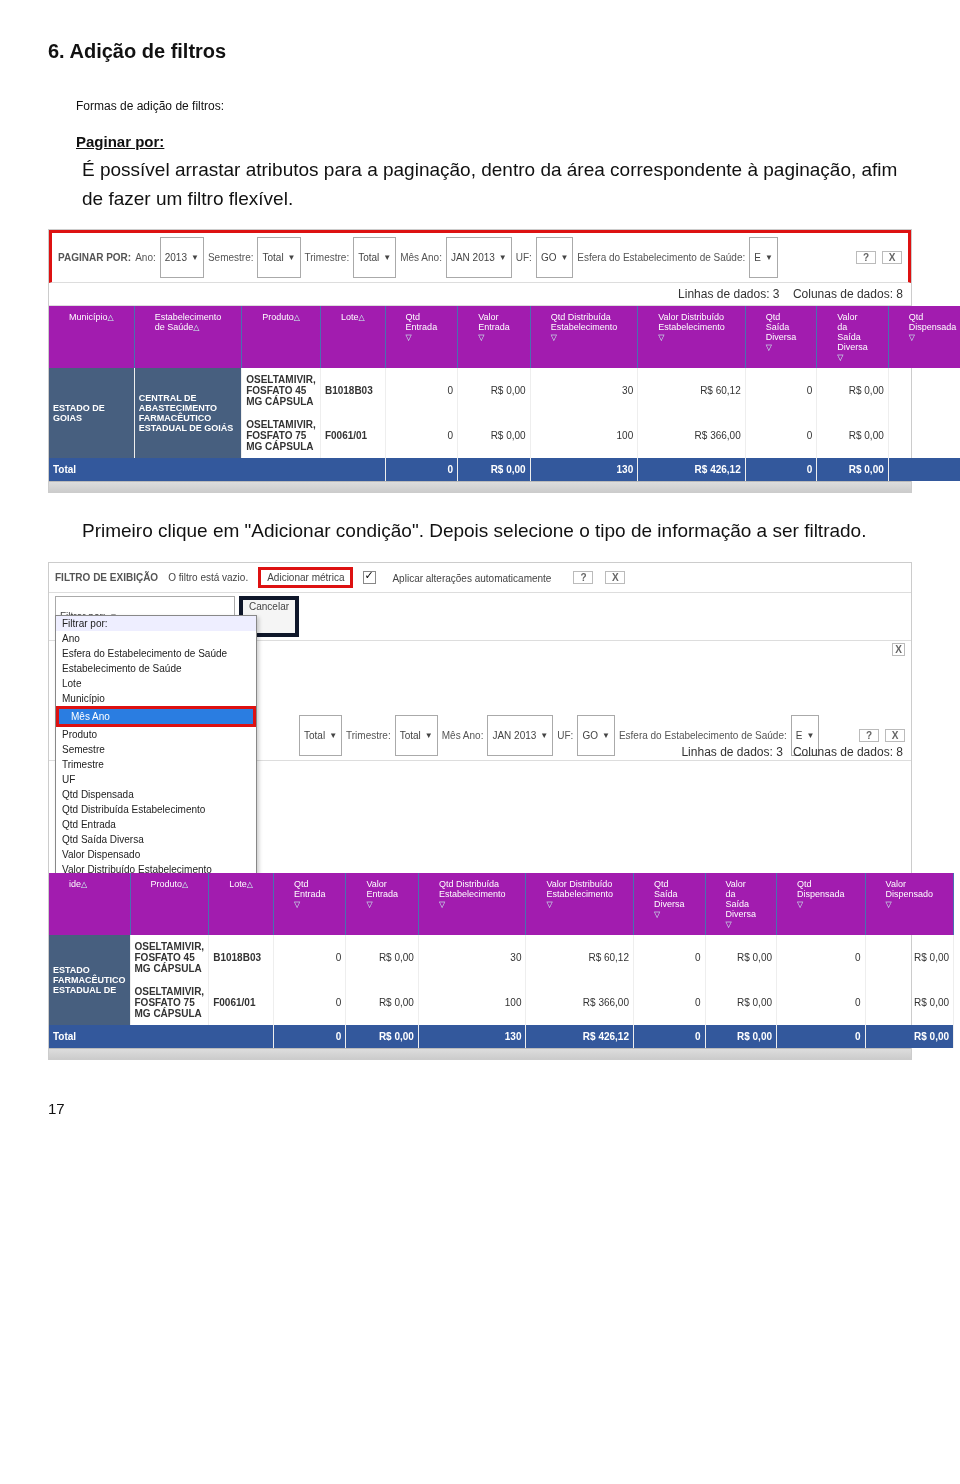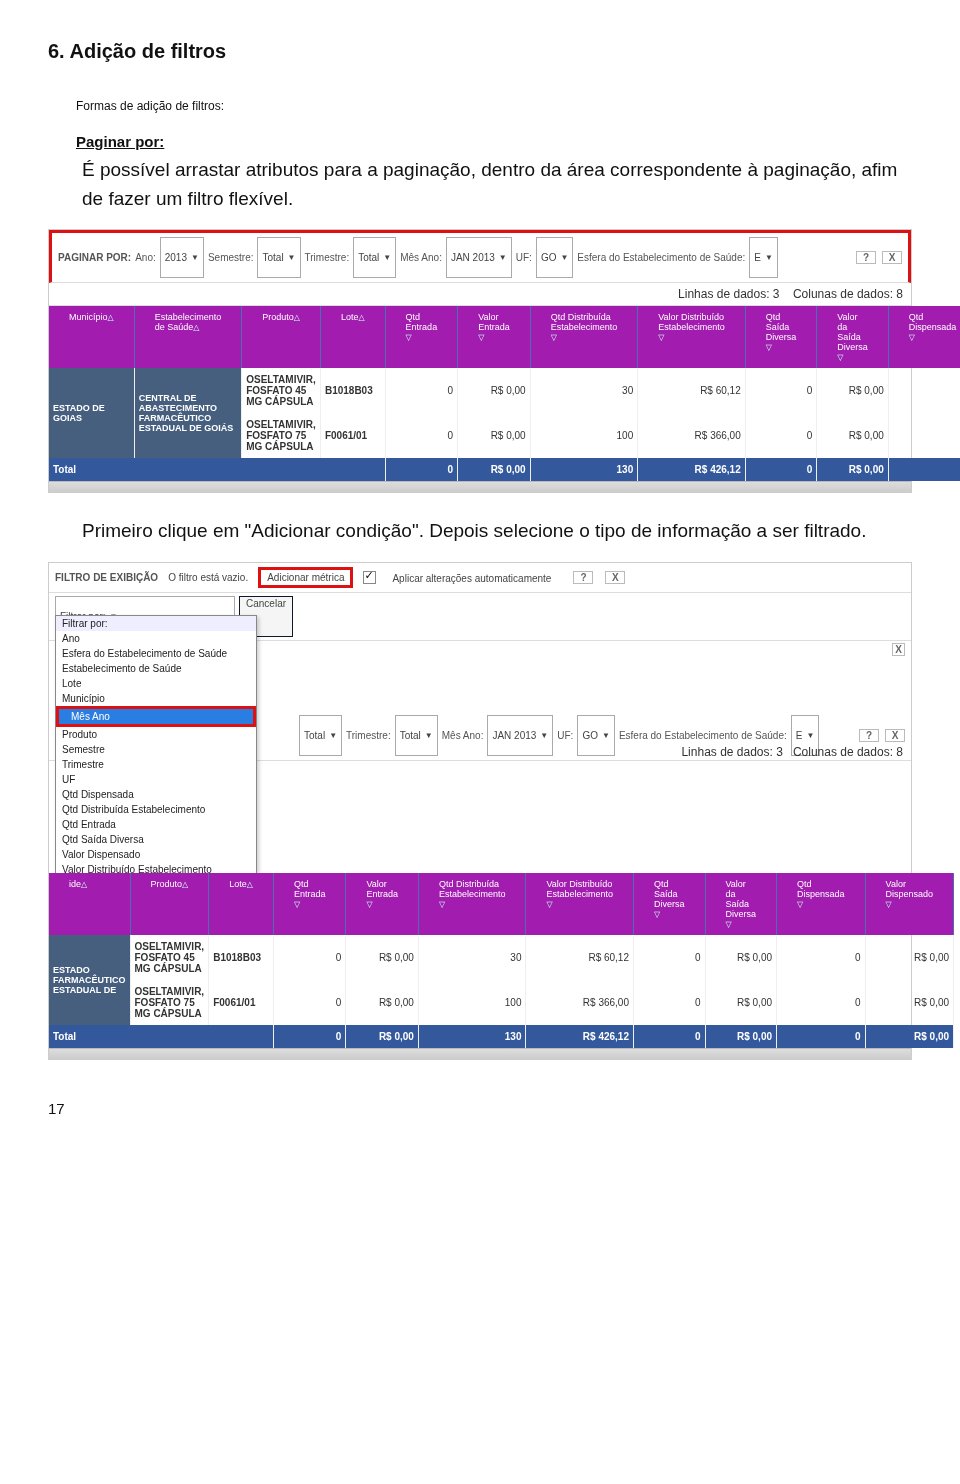--- a/index.html
+++ b/index.html
@@ -34,21 +34,21 @@
   .chk { display:inline-flex; align-items:flex-end; gap:16px;}
   .chk .box { display:inline-block; width:11px; height:11px; border:1px solid #888; background:#fff; position:relative;}
   .chk .box::after { content:"✓"; position:absolute; top:-3px; left:0; font-size:11px; color:#000;}
   .dd-row { display:flex; gap:4px; padding:3px 6px; border-bottom:1px solid #ddd;}
   .dd-list { position:absolute; left:6px; top:22px; width:200px; background:#fff; border:1px solid #888; z-index:5; box-shadow:2px 2px 4px rgba(0,0,0,.2);}
   .dd-list div { padding:2px 6px; font-size:10px; color:#222; white-space:nowrap;}
   .dd-list .first { background:#eef;}
   .dd-list .hl { background:#2a7de1; color:#fff;padding-left:12px; }
   .dd-hlbox { border:3px solid #d11;}
   .rel-wrap { position:relative; }
-  .cancel-btn { border:1px solid #0f172a; padding:1px 6px; background:#f5f5f5; font-size:10px;}
+  .cancel-btn { border:4px solid #0f172a; padding:1px 6px; background:#f5f5f5; font-size:10px;}
   .pagenum { text-align:left; margin-top:40px; font-size:15px; padding-right:10px;}
   .shift { margin-left:220px; }
 </style>
 </head>
 <body>
 
 <h2>
   <span>6.</span>
   <span>Adição de filtros</span>
 </h2>

